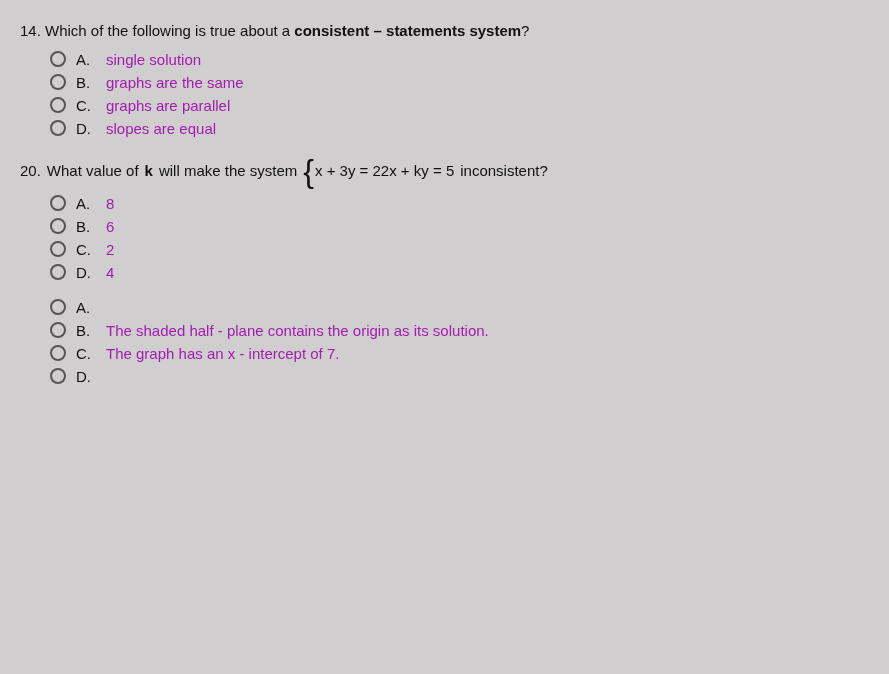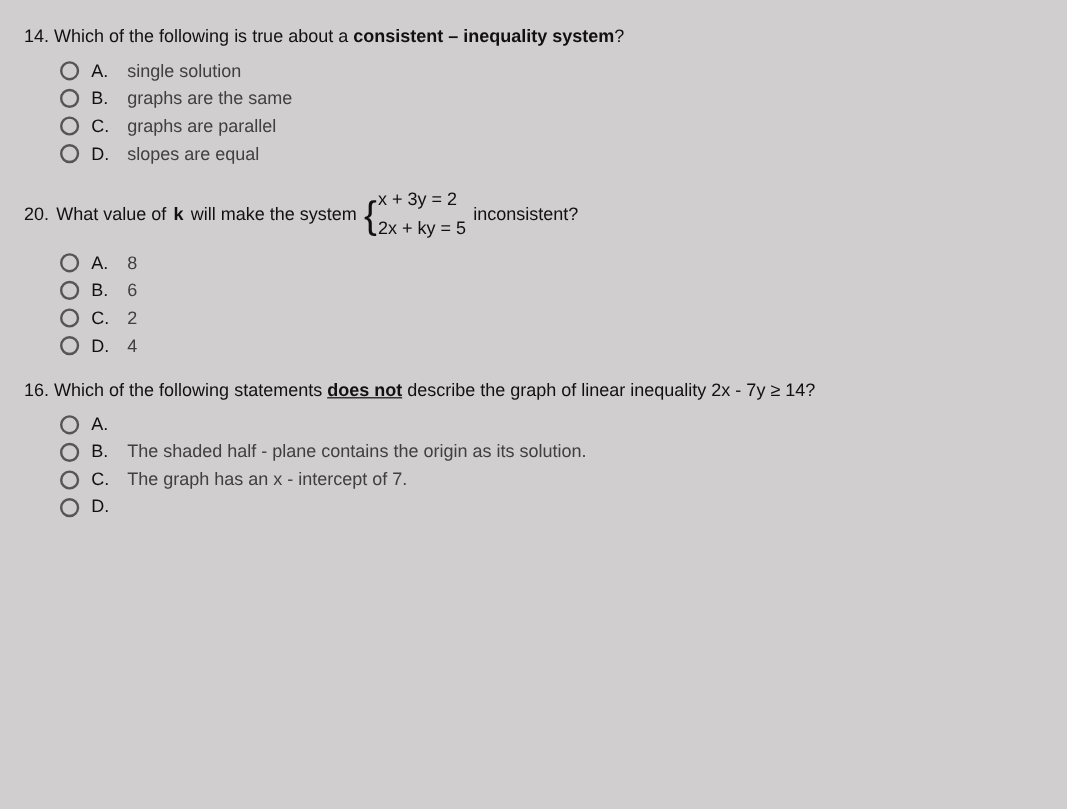--- a/index.html
+++ b/index.html
@@ -49,39 +49,39 @@
       flex-shrink: 0;
       background: transparent;
       display: inline-block;
     }
     .option-label {
       font-weight: normal;
       min-width: 20px;
       color: #111;
     }
     .option-text {
-      color: #404040;
+      color: #a21caf;
     }
     .q15-container {
       display: flex;
       align-items: center;
       flex-wrap: wrap;
       gap: 6px;
       margin-bottom: 8px;
       line-height: 1.6;
     }
     .brace {
       font-size: 32px;
       line-height: 1;
       color: #111;
       font-weight: 300;
     }
     .system-equations {
       display: flex;
-      flex-direction: column;
+      flex-direction: row;
       font-size: 15px;
     }
     .math-line {
       white-space: nowrap;
     }
     .q16-title {
       font-size: 15px;
       line-height: 1.5;
       margin-bottom: 8px;
     }
@@ -90,21 +90,21 @@
     }
   </style>
 </head>
 <body>
 
 <div class="page">
 
   <div class="question-block">
     <div class="question-title">
       <span>14. </span>
-      <span>Which of the following is true about a </span><b>consistent – inequality system</b><span>?</span>
+      <span>Which of the following is true about a </span><b>consistent – statements system</b><span>?</span>
     </div>
     <div class="options">
       <div class="option-row">
         <span class="radio-circle"></span>
         <span class="option-label">A.</span>
         <span class="option-text">single solution</span>
       </div>
       <div class="option-row">
         <span class="radio-circle"></span>
         <span class="option-label">B.</span>
@@ -156,24 +156,20 @@
       </div>
       <div class="option-row">
         <span class="radio-circle"></span>
         <span class="option-label">D.</span>
         <span class="option-text">4</span>
       </div>
     </div>
   </div>
 
   <div class="question-block">
-    <div class="q16-title">
-      <span>16. </span>
-      <span>Which of the following statements </span><b><span class="underline-text">does not</span></b><span> describe the graph of linear inequality 2x - 7y ≥ 14?</span>
-    </div>
     <div class="options">
       <div class="option-row">
         <span class="radio-circle"></span>
         <span class="option-label">A.</span>
       </div>
       <div class="option-row">
         <span class="radio-circle"></span>
         <span class="option-label">B.</span>
         <span class="option-text">The shaded half - plane contains the origin as its solution.</span>
       </div>

